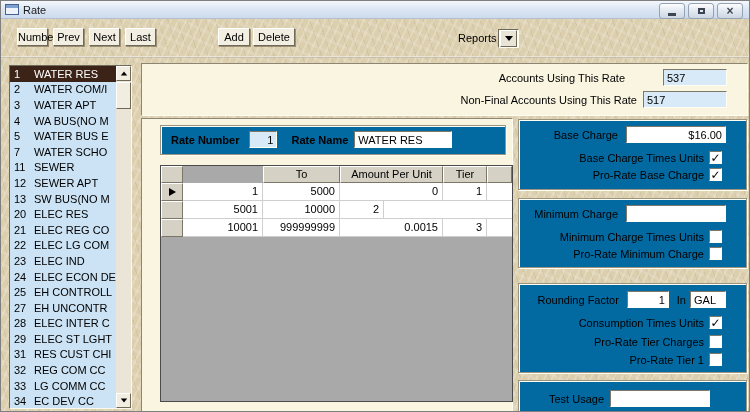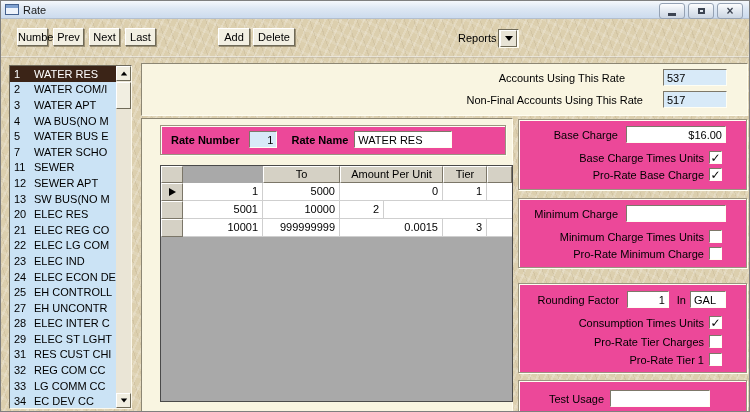--- a/index.html
+++ b/index.html
@@ -52,21 +52,21 @@
   .scrollbar{position:absolute;right:0;top:0;bottom:0;width:15px;background:#eae5d6;}
   .sb-btn{position:absolute;left:0;width:15px;height:15px;background:#f1eee1;
     border:1px solid;border-color:#ffffff #6f6a58 #6f6a58 #ffffff;box-sizing:border-box;
     display:flex;align-items:center;justify-content:center;}
   .sb-btn .tri-up,.sb-btn .tri-down{transform:scale(.8);}
   .sb-thumb{position:absolute;left:0;top:16px;width:15px;height:27px;background:#f1eee1;
     border:1px solid;border-color:#ffffff #6f6a58 #6f6a58 #ffffff;box-sizing:border-box;}
   
   .panel{position:absolute;background:#f9f5e1;
     border:1px solid;border-color:#8c8673 #fffdf0 #fffdf0 #8c8673;box-sizing:border-box;}
-  .groupbox{position:absolute;background:#ec4899;
+  .groupbox{position:absolute;background:#0369a1;
     border:1px solid #9a947f;box-shadow:inset 1px 1px 0 #fffef2, 1px 1px 0 #fffef2;box-sizing:border-box;}
   .field-row{position:absolute;display:flex;align-items:center;justify-content:flex-end;}
   .lbl{white-space:nowrap;}
   .lbl-b{font-weight:bold;white-space:nowrap;}
   .tbox{height:17px;border:1px solid;border-color:#7d7869 #fffef2 #fffef2 #7d7869;
     background:#fff;font-family:inherit;font-size:11px;padding:0 3px;box-sizing:border-box;margin:0;}
   .tbox.blue{background:#d8eaf8;}
   .ta-r{text-align:right;}
   .checkbox{width:13px;height:13px;background:#fff;flex:none;
     border:1px solid;border-color:#7d7869 #fffef2 #fffef2 #7d7869;box-sizing:border-box;
@@ -223,21 +223,21 @@
     </div>
   </div>
 
   <div class="panel" style="left:140px;top:62px;width:607px;height:53px;">
     <div class="field-row" style="right:20px;top:5px;gap:32px;">
       <span class="lbl">Accounts Using This Rate</span>
       <input class="tbox blue" style="width: 64px; margin-left: 6px;" readonly="" value="537">
     </div>
     <div class="field-row" style="right:20px;top:27px;">
       <span class="lbl">Non-Final Accounts Using This Rate</span>
-      <input class="tbox blue" style="width: 64px; margin-left: 20px;" readonly="" value="517">
+      <input class="tbox blue" style="width: 84px; margin-left: 6px;" readonly="" value="517">
     </div>
   </div>
 
   <div class="panel" style="left:140px;top:117px;width:372px;height:296px;">
     <div class="groupbox" style="left:18px;top:6px;width:346px;height:30px;">
       <div style="position:absolute;left:10px;top:5px;display:flex;align-items:center;">
         <span class="lbl-b">Rate Number</span>
         <input class="tbox blue ta-r" style="width: 28px; margin-left: 10px;" value="1">
         <span class="lbl-b" style="margin-left:14px;">Rate Name</span>
         <input class="tbox" style="width: 98px; margin-left: 6px;" value="WATER RES">

